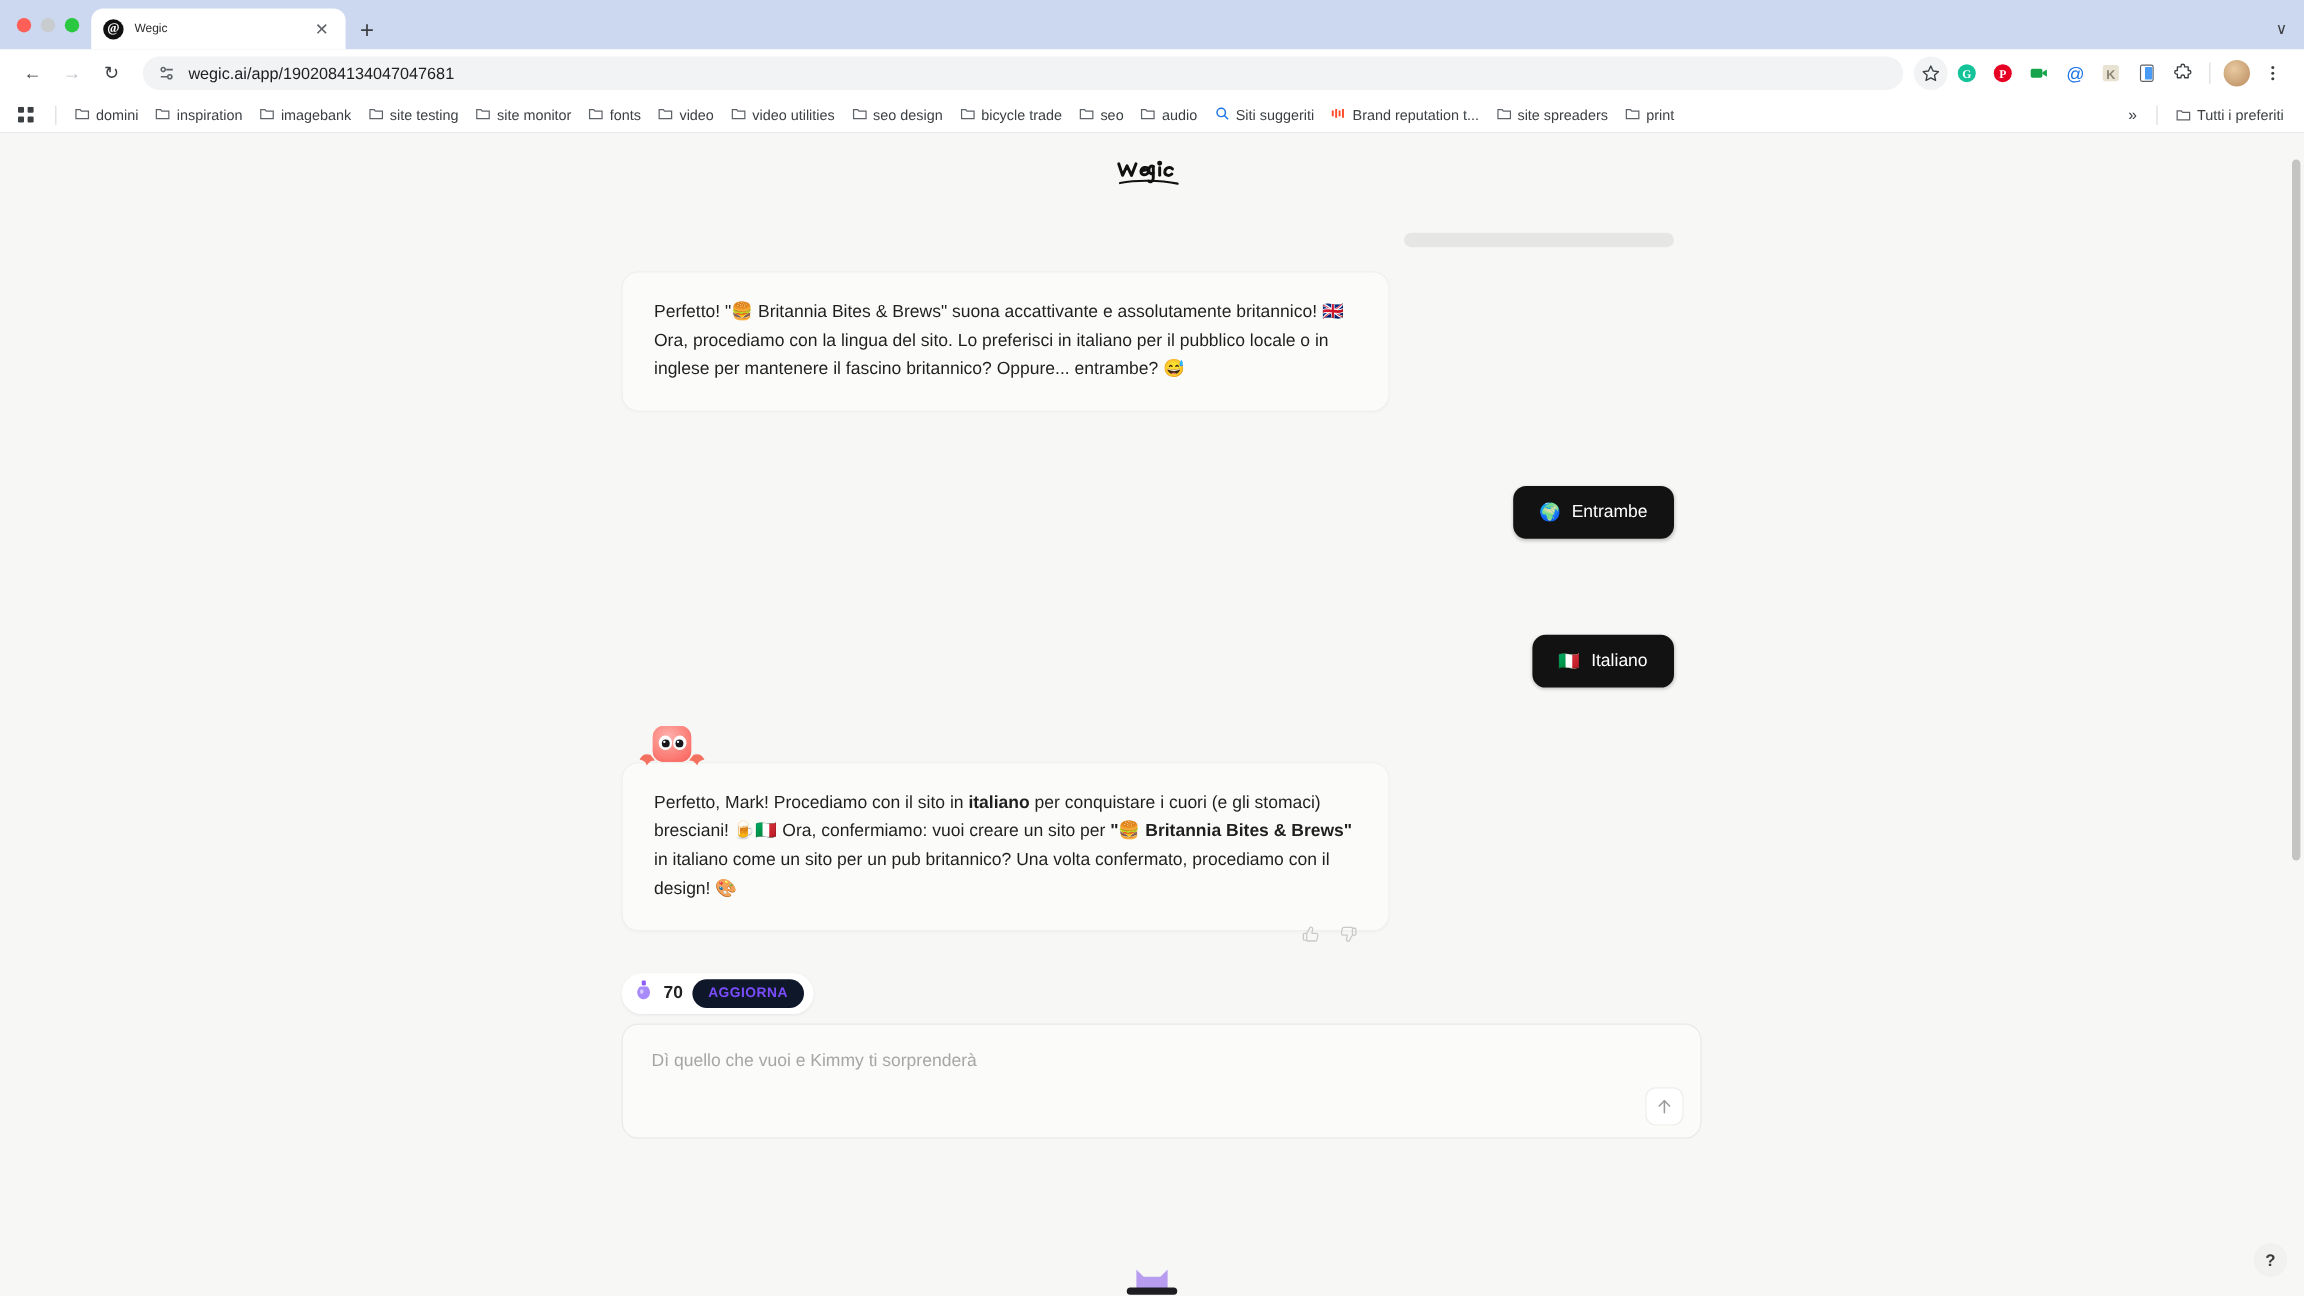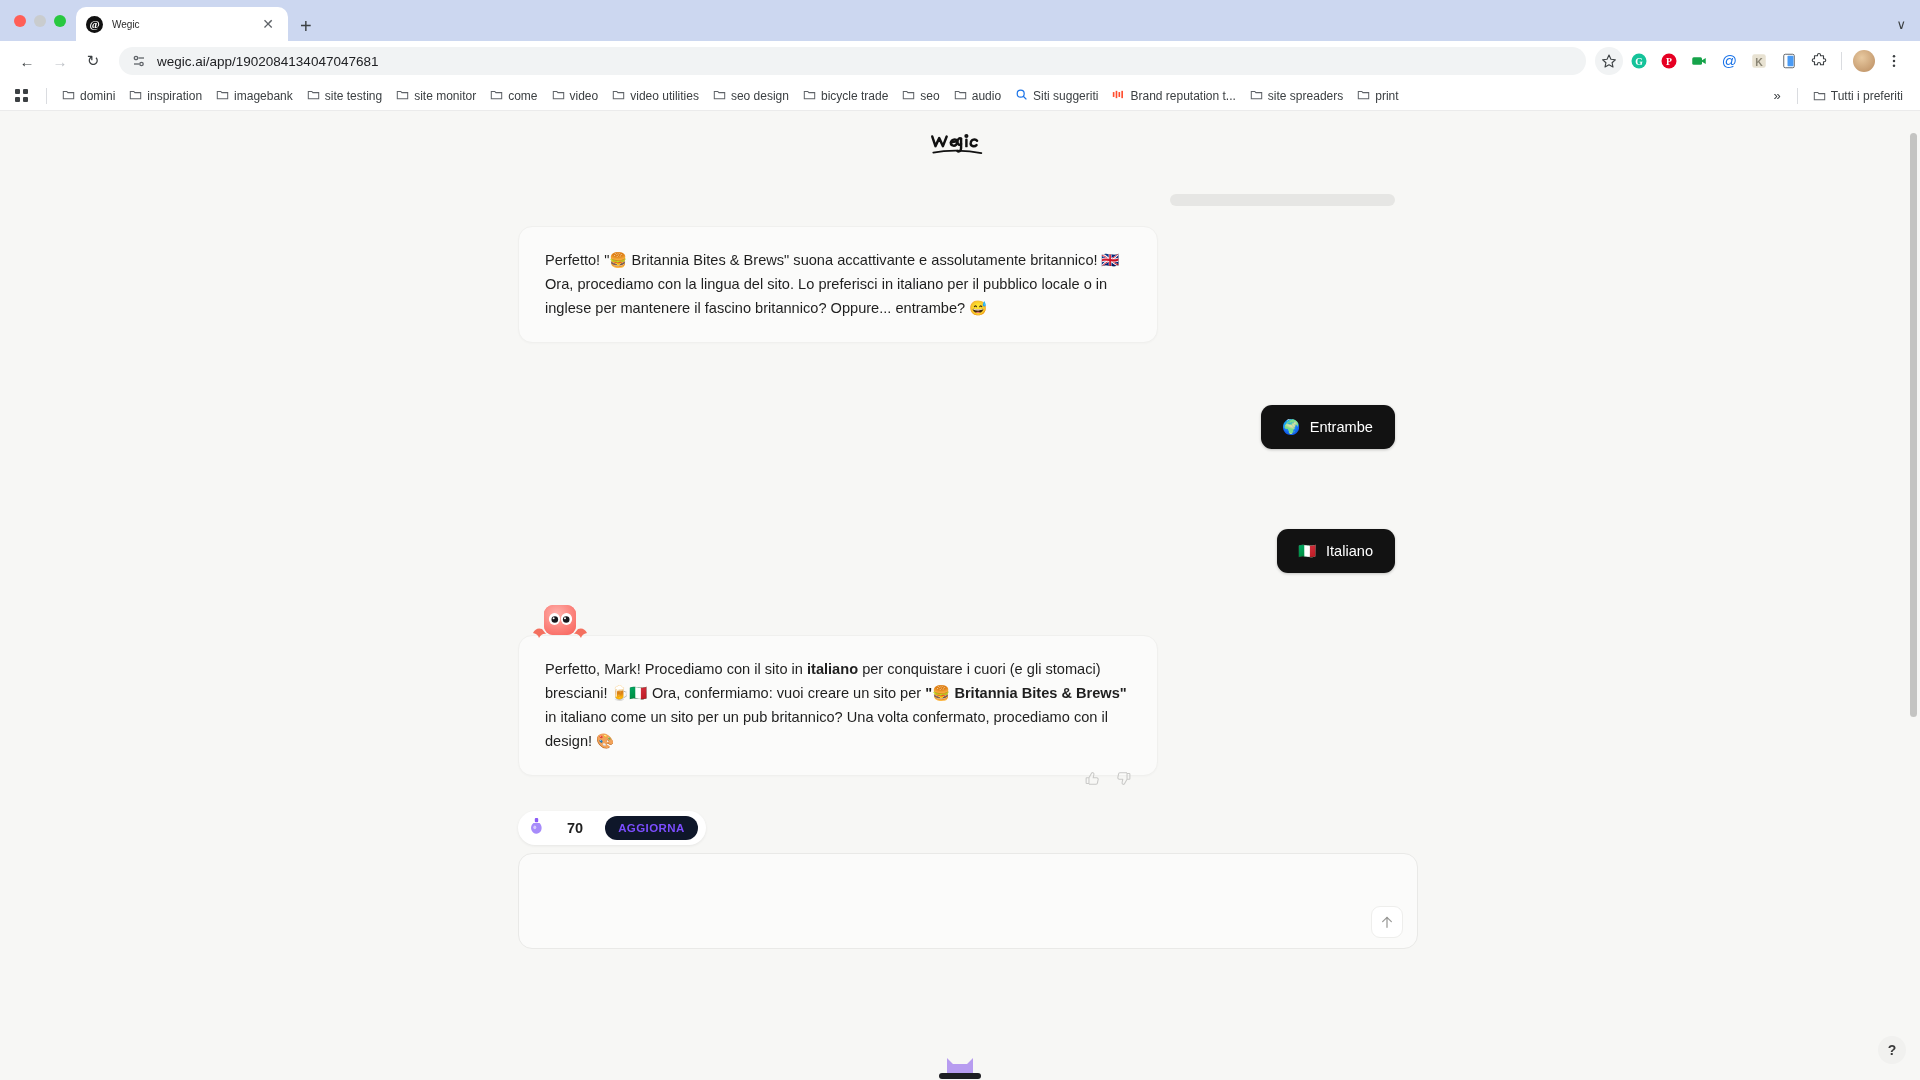--- a/index.html
+++ b/index.html
@@ -182,21 +182,21 @@
   .reaction-row {
     display: flex; justify-content: flex-end; gap: 14px;
     padding: 0 26px 14px 0;
     margin-top: -6px;
   }
   .reaction { color: #c9c9c7; cursor: pointer; display:flex; }
 
   .credits {
     display: inline-flex;
     align-items: center;
-    gap: 22px;
+    gap: 8px;
     background: #ffffff;
     border-radius: 22px;
     padding: 5px 8px 5px 10px;
     box-shadow: 0 1px 3px rgba(0,0,0,0.07);
     margin: 10px 0 0 8px;
   }
   .credits-num { font-size: 14.5px; font-weight: 700; color: #1f1f1f; }
   .credits-badge {
     background: #0f172a;
     color: #7c4dff;
@@ -402,21 +402,21 @@
         <div class="bm">
           <span><svg width="13" height="13" viewBox="0 0 16 16" fill="none" stroke="#5f6368" stroke-width="1.25">
               <path d="M1.6 4.2h4.3l1.3 1.5h7.2v7.6H1.6z"></path>
             </svg></span>
           <span class="bm-label">site monitor</span>
         </div>
         <div class="bm">
           <span><svg width="13" height="13" viewBox="0 0 16 16" fill="none" stroke="#5f6368" stroke-width="1.25">
               <path d="M1.6 4.2h4.3l1.3 1.5h7.2v7.6H1.6z"></path>
             </svg></span>
-          <span class="bm-label">come</span>
+          <span class="bm-label">fonts</span>
         </div>
         <div class="bm">
           <span><svg width="13" height="13" viewBox="0 0 16 16" fill="none" stroke="#5f6368" stroke-width="1.25">
               <path d="M1.6 4.2h4.3l1.3 1.5h7.2v7.6H1.6z"></path>
             </svg></span>
           <span class="bm-label">video</span>
         </div>
         <div class="bm">
           <span><svg width="13" height="13" viewBox="0 0 16 16" fill="none" stroke="#5f6368" stroke-width="1.25">
               <path d="M1.6 4.2h4.3l1.3 1.5h7.2v7.6H1.6z"></path>
@@ -588,20 +588,21 @@
                 <path d="M6.5 7 C3 9.5 2.5 15 6 18 C9 20.6 13 19.6 15 16.6 C17 13.6 16 9.2 13.5 7z" fill="#a78bfa"></path>
                 <ellipse cx="8" cy="12" rx="1.7" ry="2.3" fill="#ffffff" opacity="0.55"></ellipse>
               </svg>
             </span>
             <span class="credits-num">70</span>
             <span class="credits-badge">AGGIORNA</span>
           </div>
         </div>
 
         <div class="composer">
+          <div class="composer-placeholder">Dì quello che vuoi e Kimmy ti sorprenderà</div>
           <span class="send-btn">
             <svg width="16" height="16" viewBox="0 0 24 24" fill="none" stroke="#9a9a98" stroke-width="1.9" stroke-linecap="round" stroke-linejoin="round">
               <line x1="12" y1="20" x2="12" y2="5"></line>
                 <polyline points="5.5,11.5 12,5 18.5,11.5"></polyline>
             </svg>
           </span>
         </div>
 
       </div>
     </div>

